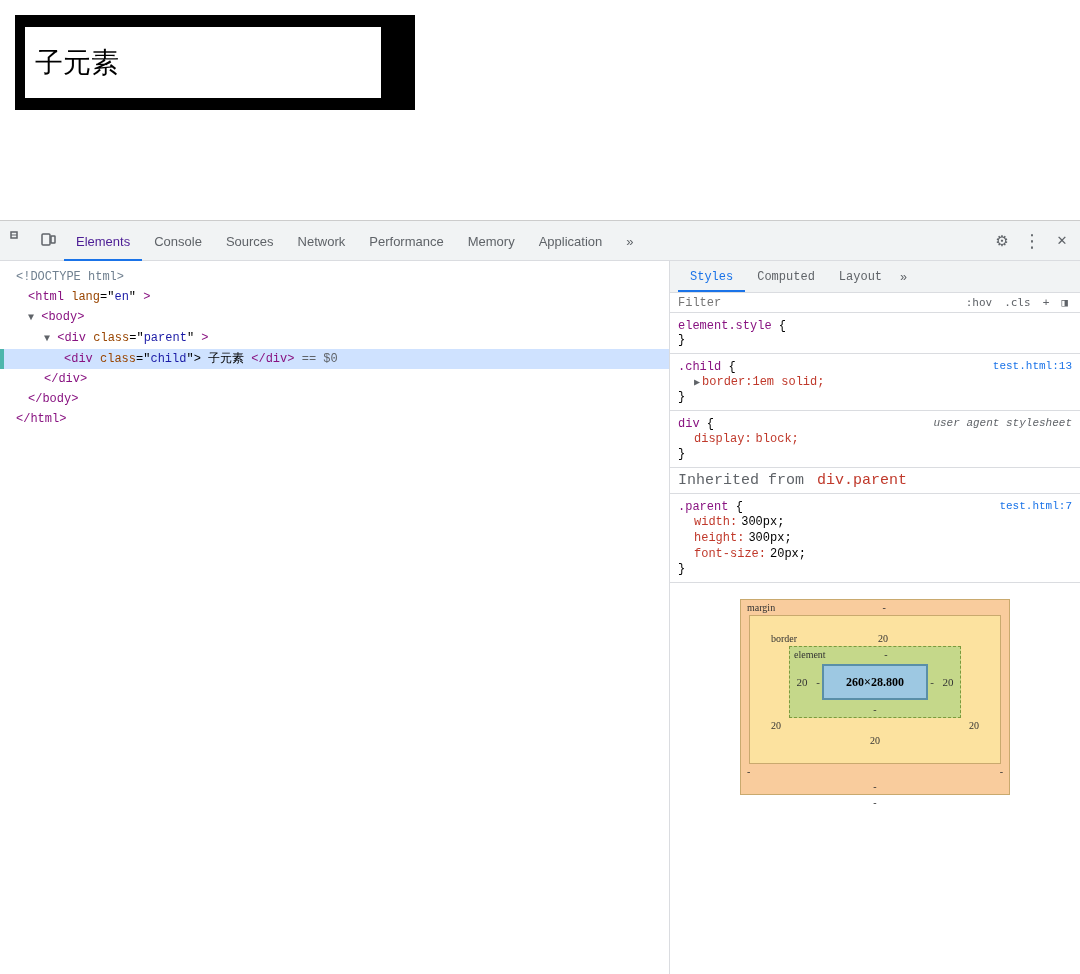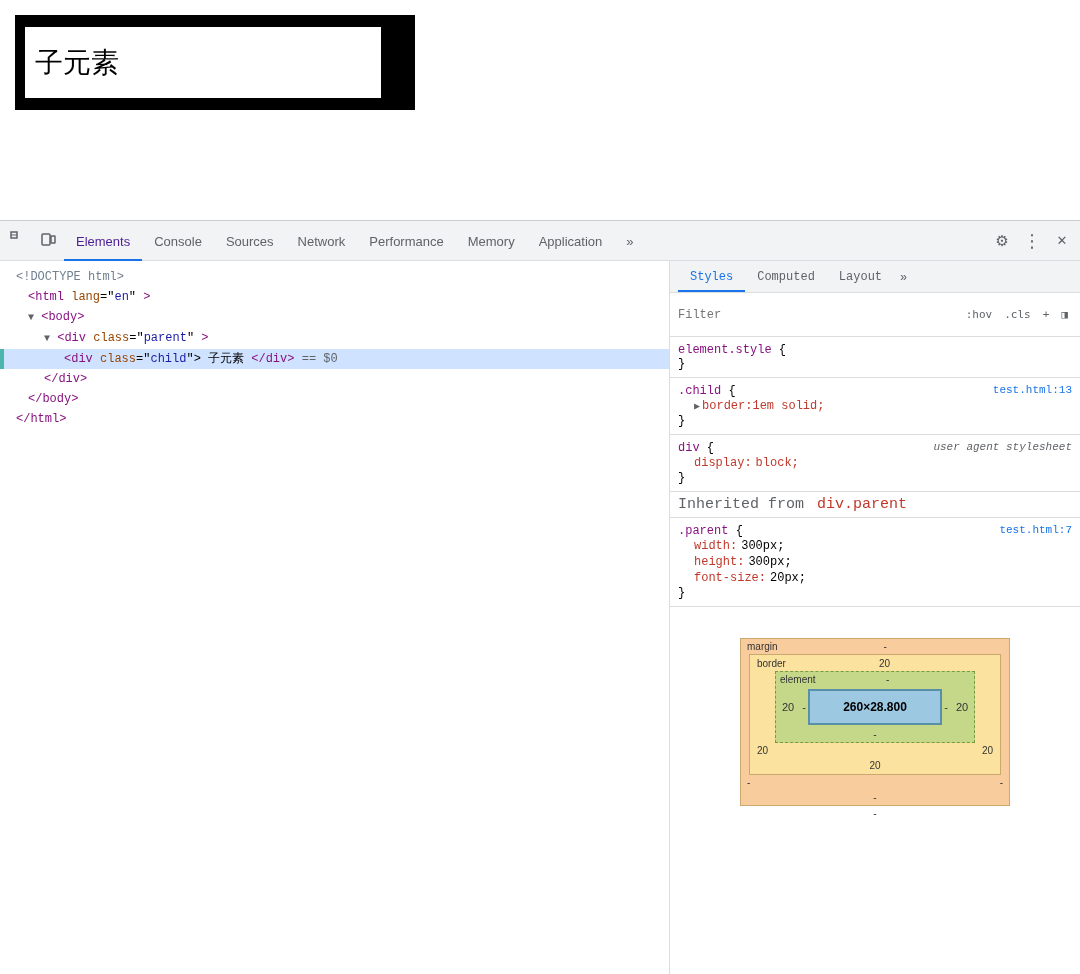--- a/index.html
+++ b/index.html
@@ -177,21 +177,21 @@
       cursor: pointer;
     }
 
     
     #styles-filter {
       display: flex;
       align-items: center;
       border-bottom: 1px solid #dadce0;
       padding: 4px 8px;
       gap: 6px;
-      height: 44px;
+      height: 20px;
     }
 
     .filter-input {
       flex: 1;
       border: none;
       outline: none;
       font-size: 12px;
       background: transparent;
       font-family: 'Consolas', 'Courier New', monospace;
     }
@@ -233,23 +233,23 @@
     }
 
     
     #box-model {
       padding: 16px;
       background: #fff;
     }
 
     .box-model-diagram {
       width: 270px;
-      margin: 15px auto;
+      margin: 0 auto;
       font-size: 11px;
-      font-family: Liberation Sans, sans-serif;
+      font-family: Liberation Serif, serif;
       position: relative;
     }
 
     
     .inline-indicator {
       width: 4px;
       background: #4db6ac;
       position: absolute;
       left: 0;
       top: 0;
@@ -468,21 +468,21 @@
       <div id="box-model">
         <div class="box-model-diagram">
 
           <div style="background:#f9cc9d;border:1px solid #c9a96e;padding:0;position:relative;">
             <div style="display:flex;justify-content:space-between;padding:2px 6px;align-items:center;">
               <span style="font-size:10px;color:#333;">margin</span>
               <span style="font-size:10px;color:#333;">-</span>
               <span style="width:10px;"></span>
             </div>
 
-            <div style="background:#fce29f;border:1px solid #c9a96e;margin:0 8px;padding:1px;position:relative;">
+            <div style="background:#fce29f;border:1px solid #c9a96e;margin:0 8px;padding:15px;position:relative;">
               <div style="display:flex;justify-content:space-between;padding:2px 6px;align-items:center;">
                 <span style="font-size:10px;color:#333;">border</span>
                 <span style="font-size:10px;color:#333;">20</span>
                 <span style="width:10px;"></span>
               </div>
 
               <div style="background:#c5d88a;border:1px dashed #7a9a3c;margin:0 24px;padding:0;position:relative;">
                 <div style="display:flex;justify-content:space-between;padding:2px 4px;align-items:center;">
                   <span style="font-size:10px;color:#333;">element</span>
                   <span style="font-size:10px;color:#333;">-</span>

